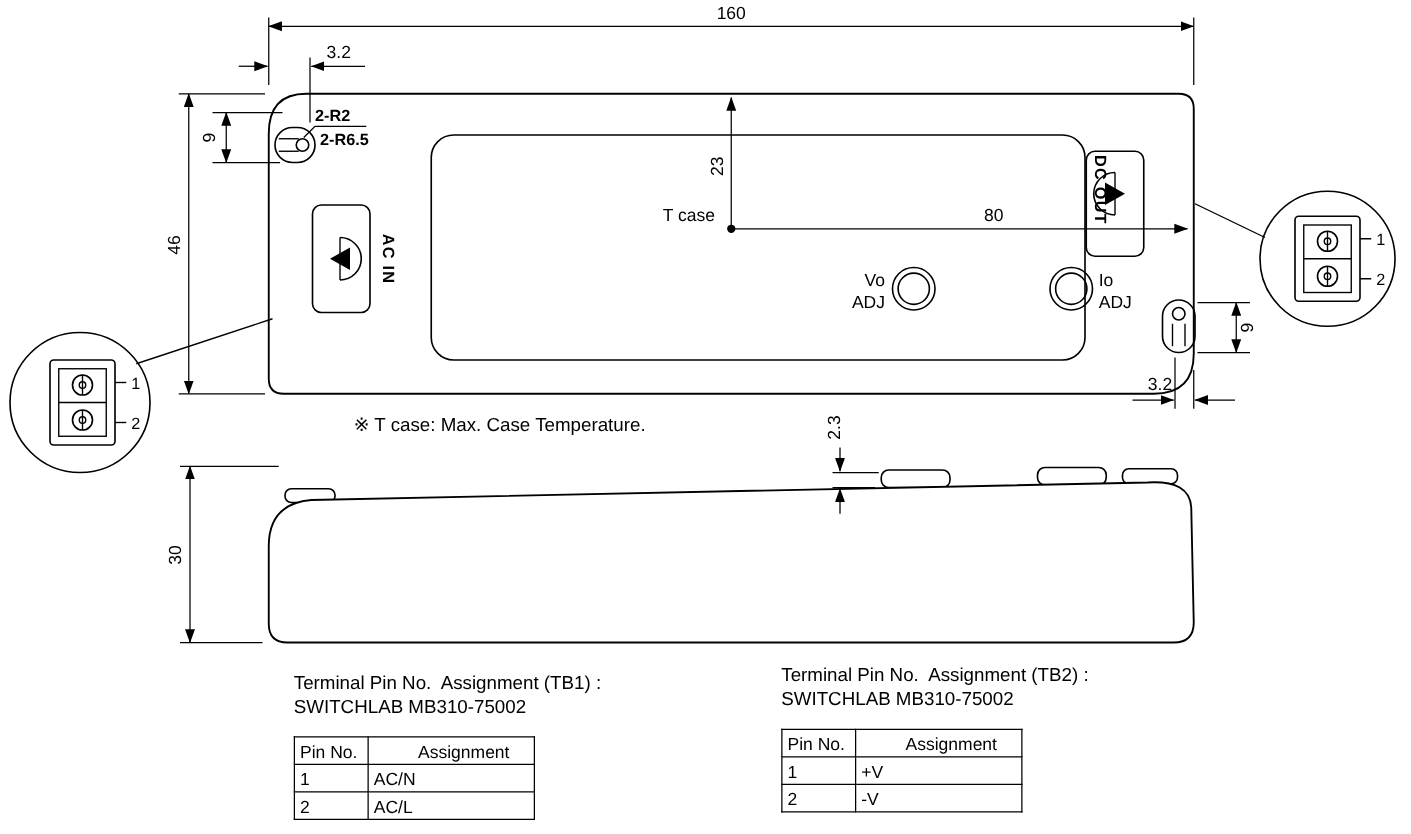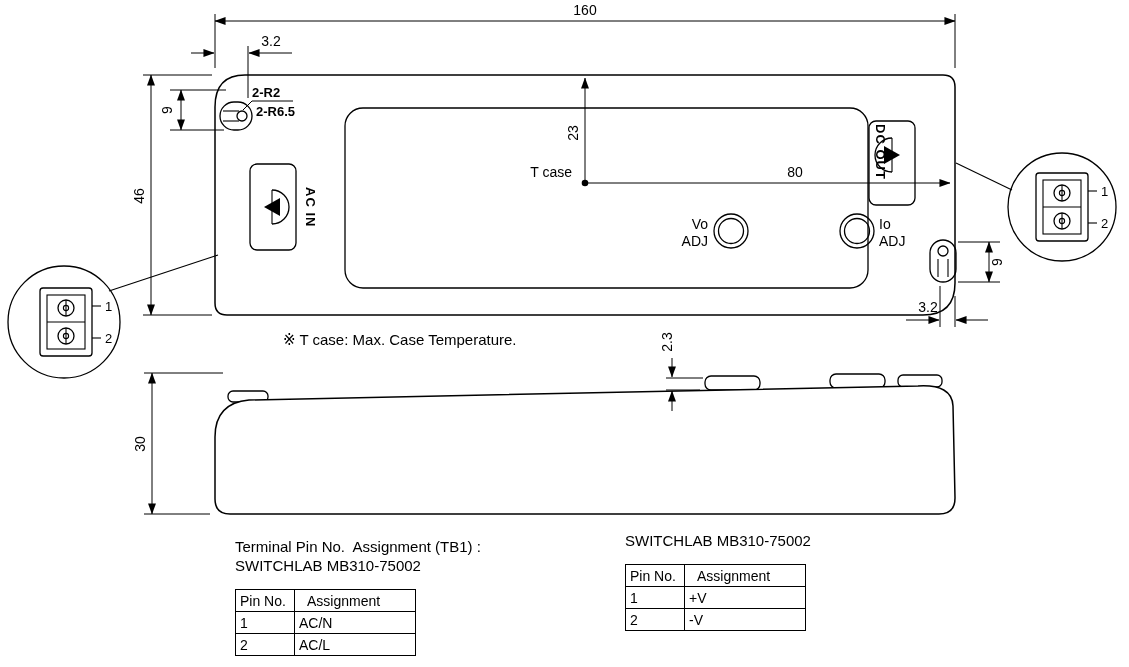--- a/index.html
+++ b/index.html
@@ -14,21 +14,21 @@
   .solid{fill:#000;stroke:none;}
   .b{font-weight:700;}
   .s13{font-size:13px;}
   .s15{font-size:15px;}
   .tblock{position:absolute;width:220px;}
   .ttitle{font-size:15px;line-height:19px;white-space:pre;}
   .ptable{border-collapse:collapse;margin-top:14px;}
   .ptable td{border:1px solid #000;height:21px;font-size:14px;padding:0 4px;text-align:left;}
   .ptable td.c1{width:50px;}
   .ptable td.c2{width:104px;}
-  .ptable td.hl{text-align:left;padding-left:12px;}
+  .ptable td.hl{text-align:center;padding-left:24px;}
 </style>
 </head>
 <body>
 
 <div class="stage">
 
 <svg width="1129" height="667" viewBox="0 0 1129 667">
   <defs>
     <marker id="arr" viewBox="0 0 10 10" refX="9.6" refY="5" markerWidth="11" markerHeight="11" orient="auto-start-reverse">
       <path d="M0,1.4 L10,5 L0,8.6 Z" fill="#000"></path>
@@ -205,20 +205,21 @@
       </tr>
       <tr>
         <td class="c1">2</td>
         <td class="c2">AC/L</td>
       </tr>
     </tbody>
       </table>
   </div>
 
   <div class="tblock" style="left:625px;top:531px;">
+    <div class="ttitle">Terminal Pin No.  Assignment (TB2) :</div>
     <div class="ttitle">SWITCHLAB MB310-75002</div>
     <table class="ptable">
       <tbody>
           <tr>
         <td class="c1">Pin No.</td>
         <td class="c2 hl">Assignment</td>
       </tr>
       <tr>
         <td class="c1">1</td>
         <td class="c2">+V</td>

